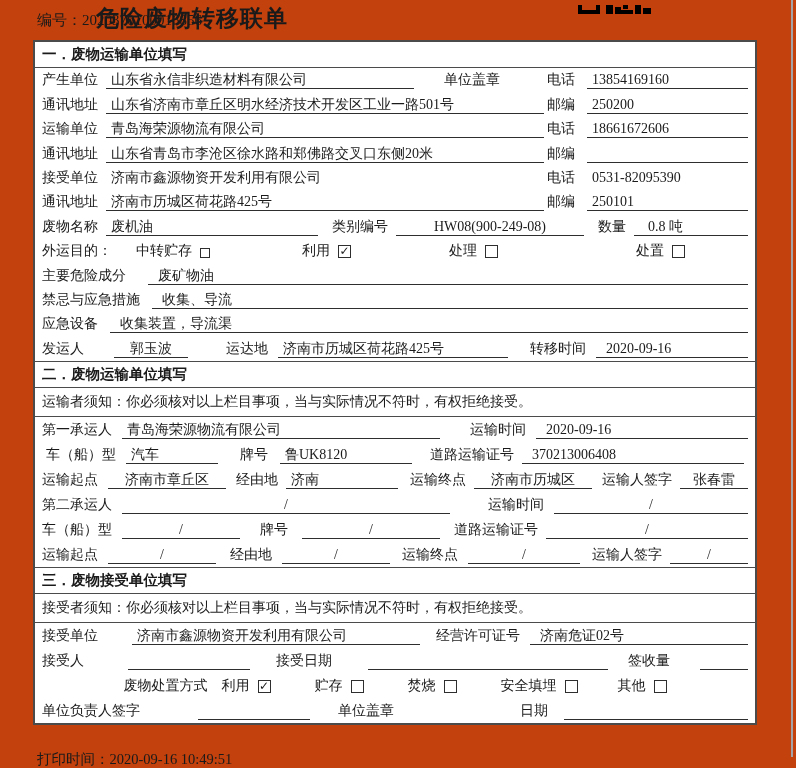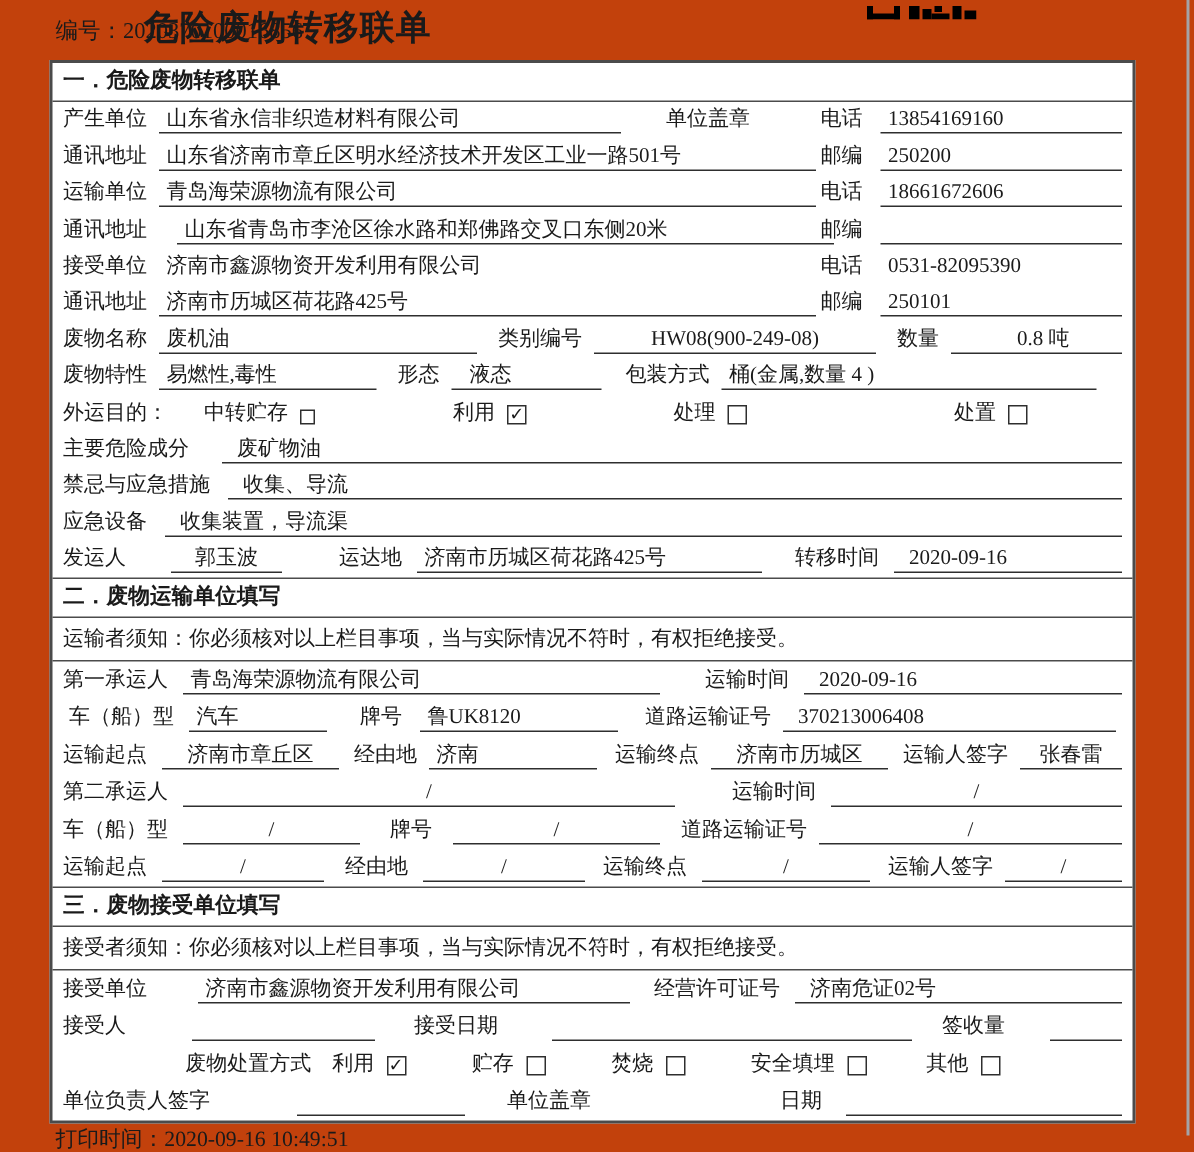--- a/index.html
+++ b/index.html
@@ -59,21 +59,21 @@
         <rect x="45" y="0" width="5" height="4"></rect>
           <rect x="43" y="5" width="12" height="4"></rect>
         <rect x="57" y="0" width="6" height="9"></rect>
           <rect x="65" y="3" width="8" height="6"></rect>
       </g>
     </svg>
   </div>
 
   <div class="table">
 
-    <div class="sec-h">一．危险废物转移联单</div>
+    <div class="sec-h">一．废物运输单位填写</div>
 
     <div class="row">
       <span class="lbl">产生单位</span>
       <span class="u" style="width:308px;margin-left:8px;">山东省永信非织造材料有限公司</span>
       <span class="lbl" style="margin-left:30px;">单位盖章</span>
       <span class="rc">
         <span class="lbl">电话</span>
         <span class="u">13854169160</span>
       </span>
     </div>
@@ -91,21 +91,21 @@
       <span class="lbl">运输单位</span>
       <span class="u" style="width:438px;margin-left:8px;">青岛海荣源物流有限公司</span>
       <span class="rc">
         <span class="lbl">电话</span>
         <span class="u">18661672606</span>
       </span>
     </div>
 
     <div class="row">
       <span class="lbl">通讯地址</span>
-      <span class="u" style="width:438px;margin-left:20px;">山东省青岛市李沧区徐水路和郑佛路交叉口东侧20米</span>
+      <span class="u" style="width:438px;margin-left:8px;">山东省青岛市李沧区徐水路和郑佛路交叉口东侧20米</span>
       <span class="rc">
         <span class="lbl">邮编</span>
         <span class="u"></span>
       </span>
     </div>
 
     <div class="row">
       <span class="lbl">接受单位</span>
       <span class="u" style="width:438px;margin-left:8px;border-bottom:none;">济南市鑫源物资开发利用有限公司</span>
       <span class="rc">
@@ -122,31 +122,23 @@
         <span class="u">250101</span>
       </span>
     </div>
 
     <div class="row">
       <span class="lbl">废物名称</span>
       <span class="u" style="width:212px;margin-left:8px;">废机油</span>
       <span class="lbl" style="margin-left:14px;">类别编号</span>
       <span class="u ctr" style="width:188px;margin-left:8px;">HW08(900-249-08)</span>
       <span class="lbl" style="margin-left:14px;">数量</span>
-      <span class="u grow" style="margin-left:8px;padding-left:14px;text-align:center;">0.8 吨</span>
-    </div>
-
-    <div class="row">
-      <span class="lbl">废物特性</span>
-      <span class="u" style="width:145px;margin-left:8px;">易燃性,毒性</span>
-      <span class="lbl" style="margin-left:14px;">形态</span>
-      <span class="u" style="width:100px;margin-left:8px;padding-left:12px;">液态</span>
-      <span class="lbl" style="margin-left:16px;">包装方式</span>
-      <span class="u" style="width:250px;margin-left:8px;">桶(金属,数量  4 )</span>
-    </div>
+      <span class="u grow" style="margin-left:8px;padding-left:14px;">0.8 吨</span>
+    </div>
+
 
     <div class="row">
       <span class="lbl">外运目的：</span>
       <span class="lbl" style="margin-left:24px;">中转贮存</span>
       <span class="cb small"></span>
       <span class="lbl" style="margin-left:92px;">利用</span>
       <span class="cb">✓</span>
       <span class="lbl" style="margin-left:98px;">处理</span>
       <span class="cb"></span>
       <span class="lbl" style="margin-left:138px;">处置</span>

